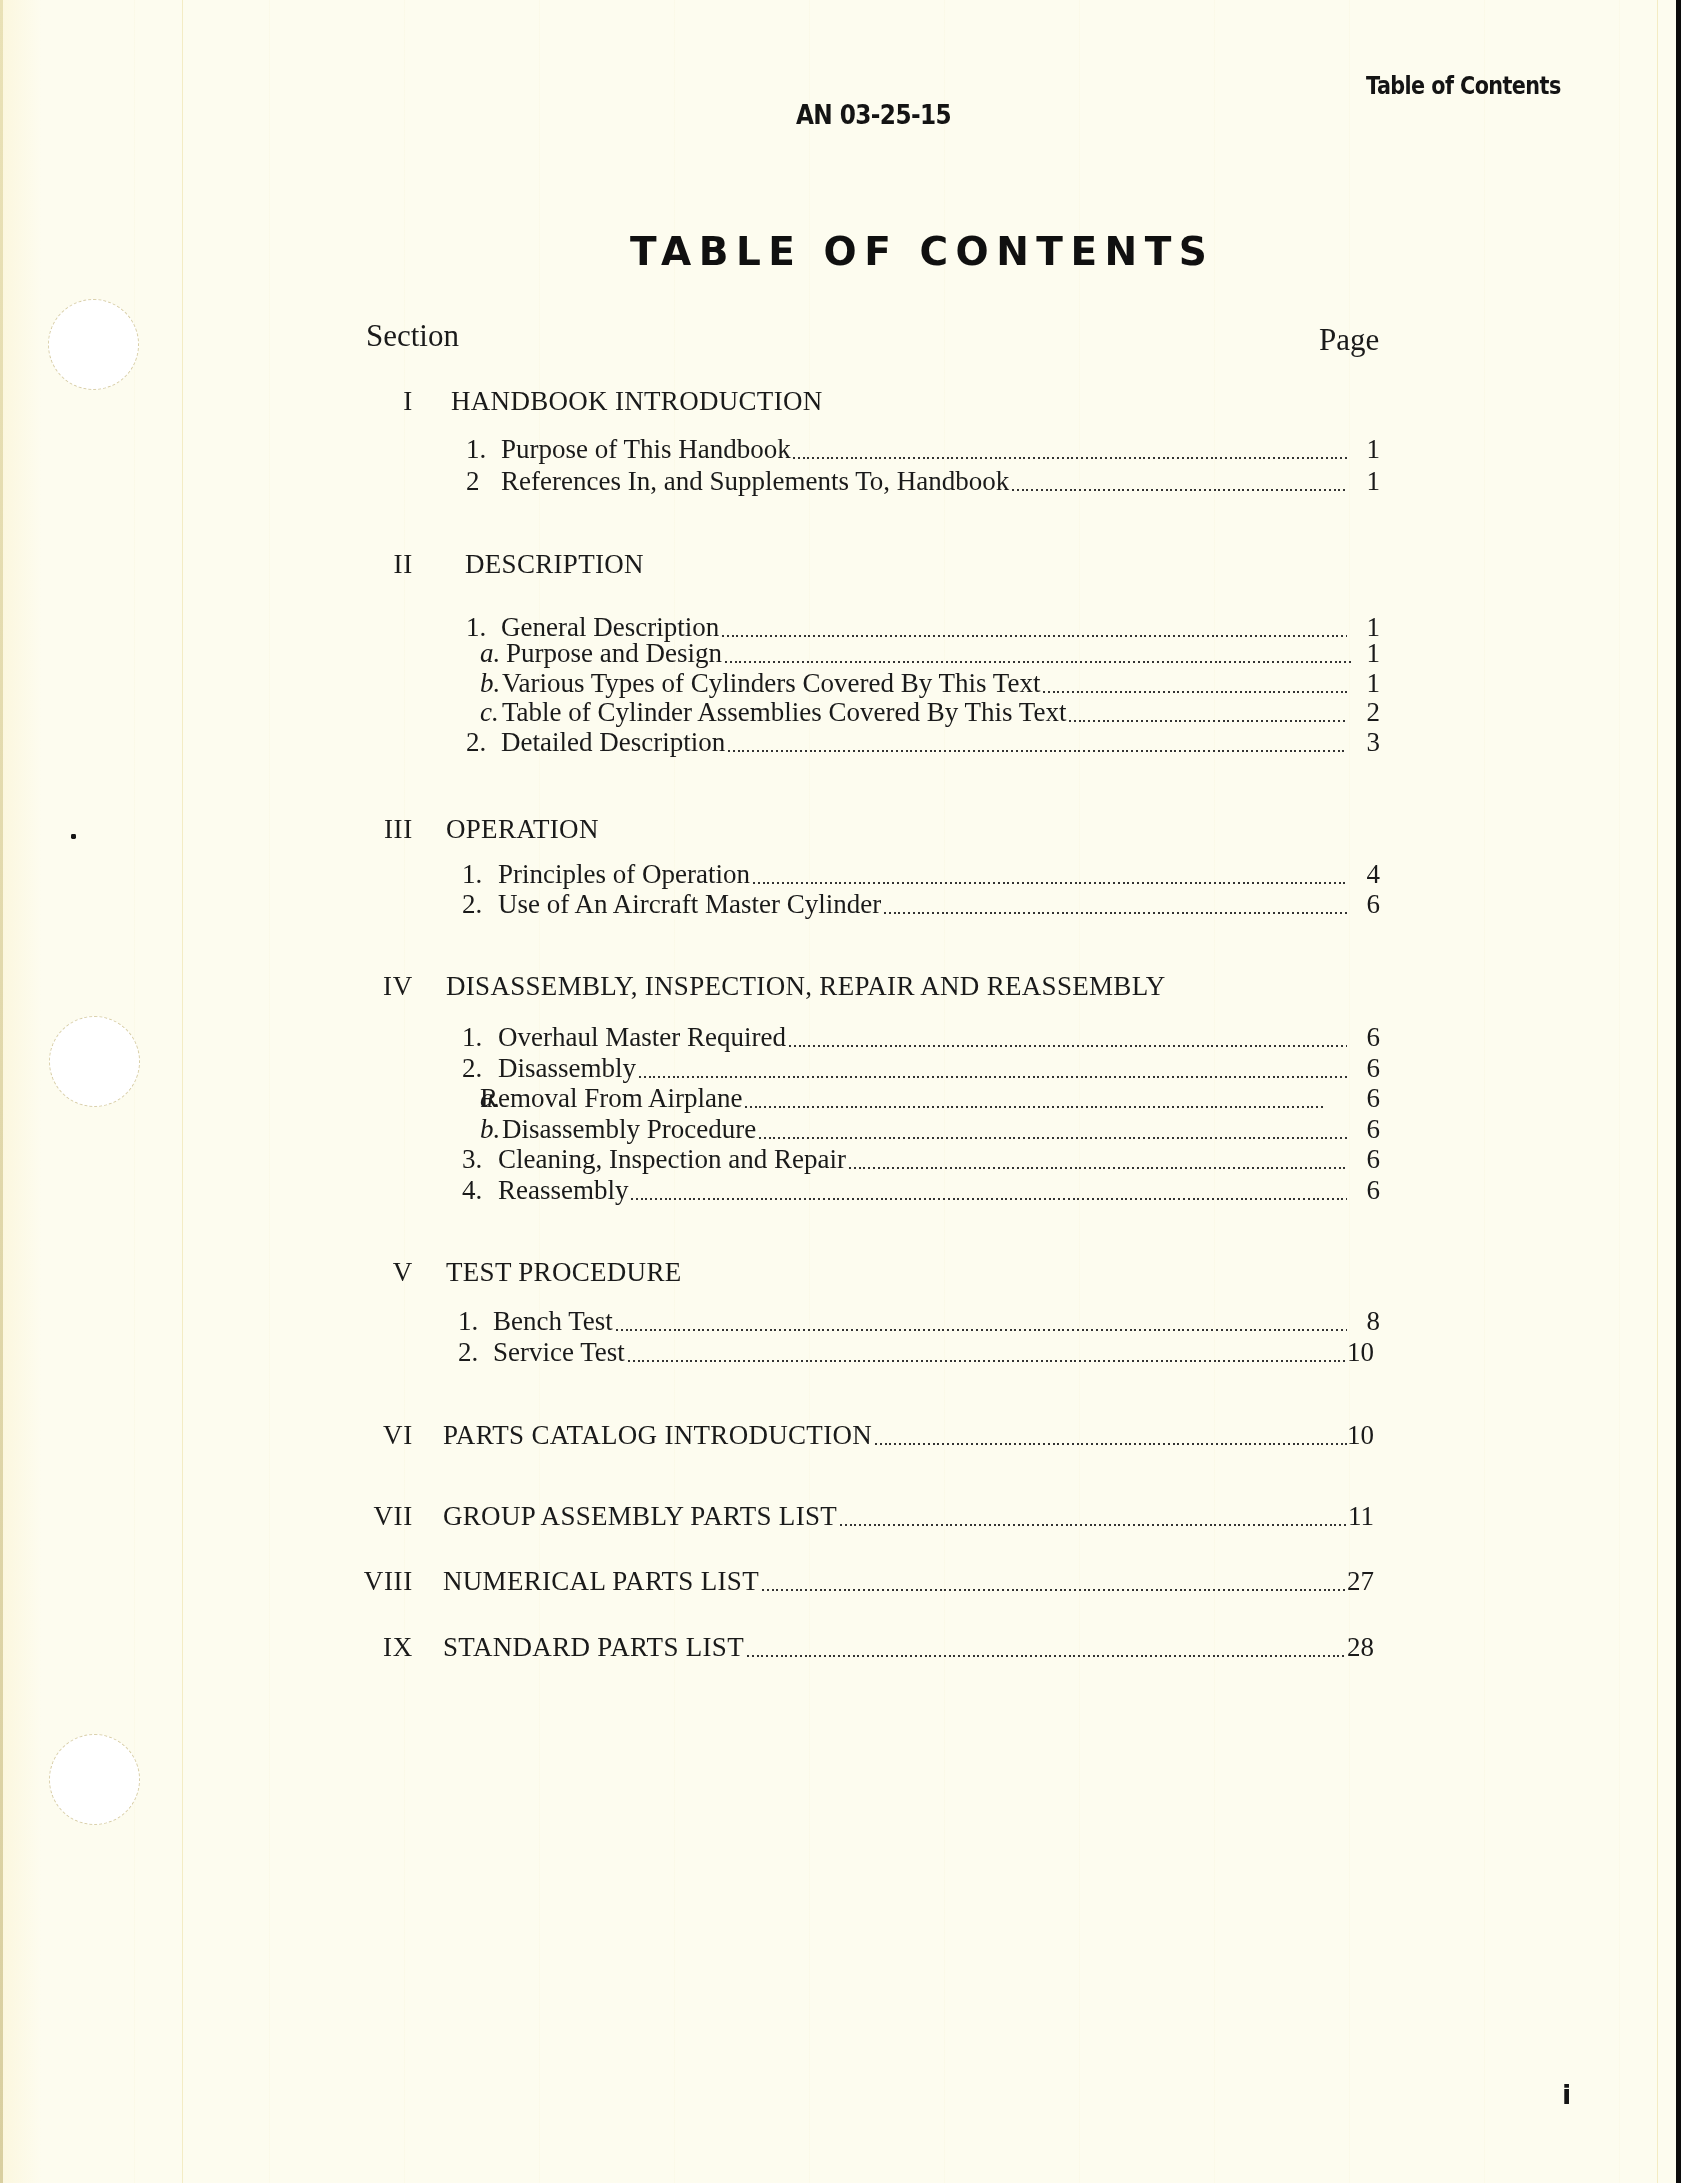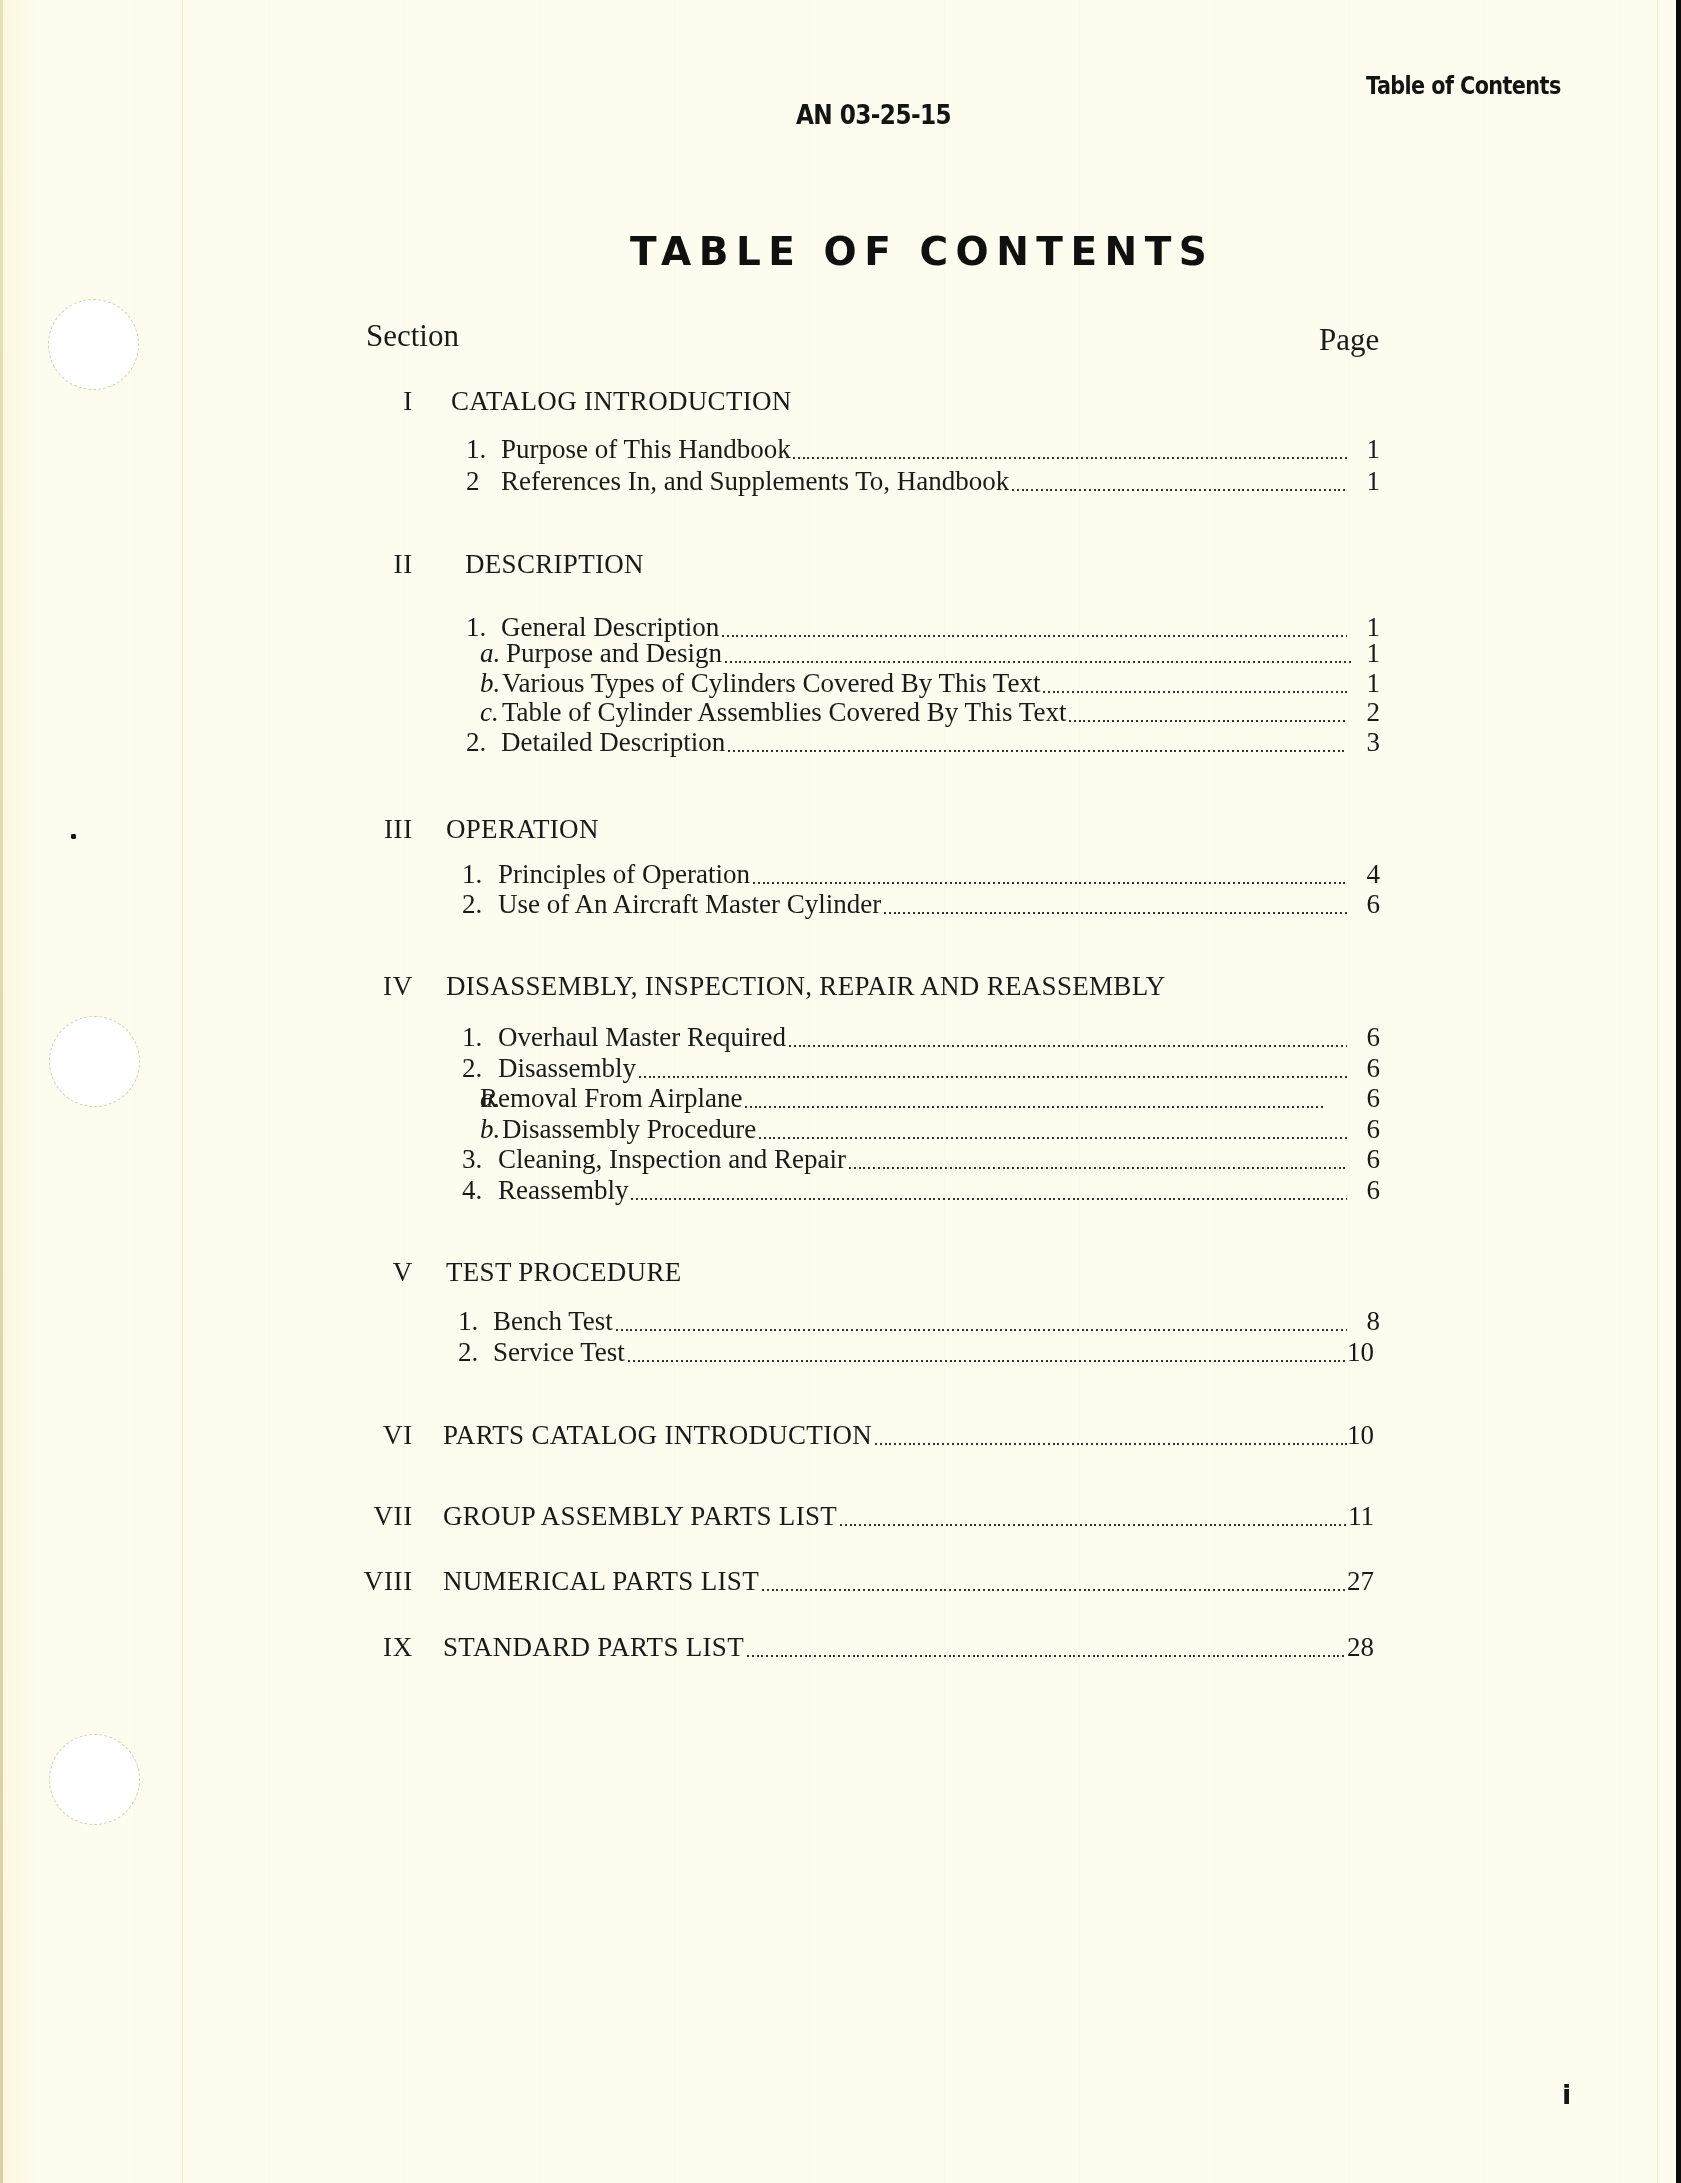--- a/index.html
+++ b/index.html
@@ -69,21 +69,21 @@
 <div class="hdr-sans doc-number">AN 03-25-15</div>
 <div class="hdr-sans running-head">Table of Contents</div>
 <div class="main-title">TABLE OF CONTENTS</div>
 
 <div class="col-label col-section">Section</div>
 <div class="col-label col-page">Page</div>
 
 <div id="toc">
     <div class="row" style="top: 385px;">
       <span class="roman">I</span>
-      <span class="sec-title" style="left: 451px;">CATALOG INTRODUCTION</span>
+      <span class="sec-title" style="left: 451px;">HANDBOOK INTRODUCTION</span>
     </div>
     <div class="row" style="top: 433px;">
       <span class="entry-num" style="position: absolute; left: 466px;">1.</span>
       <div class="entry-line" style="left: 501px; width: 849px;">
         <span class="entry-text">Purpose of This Handbook</span>
         <span class="leader"></span>
       </div>
       <span class="page-num" style="right: 301px;">1</span>
     </div>
     <div class="row" style="top: 465px;">

